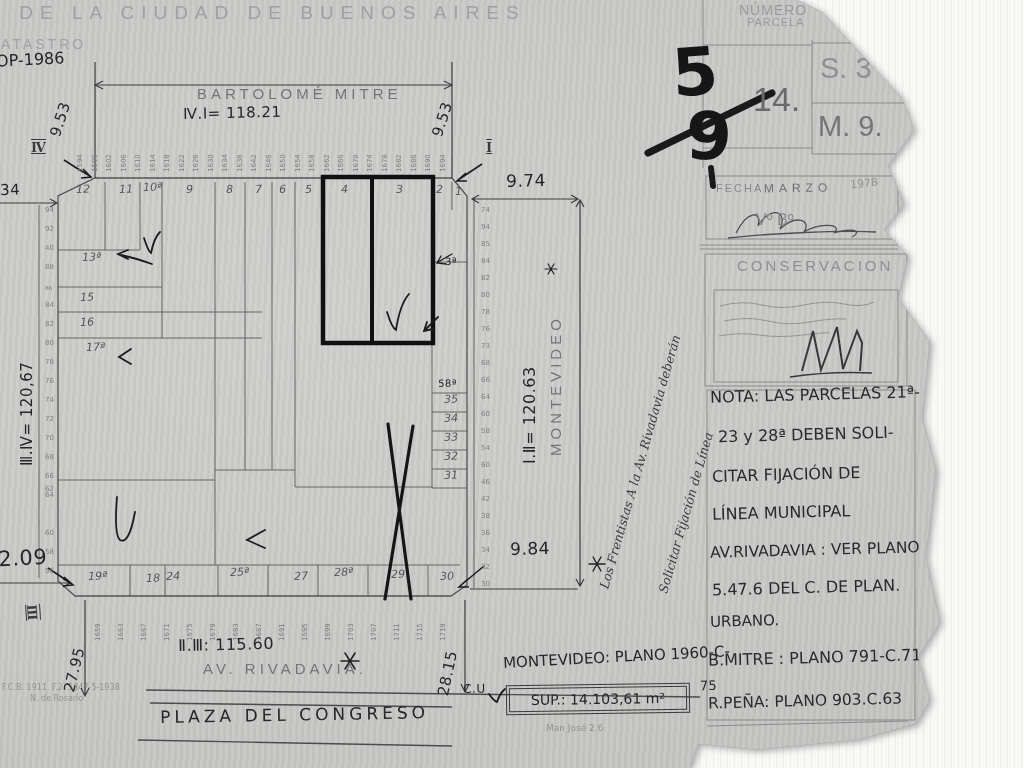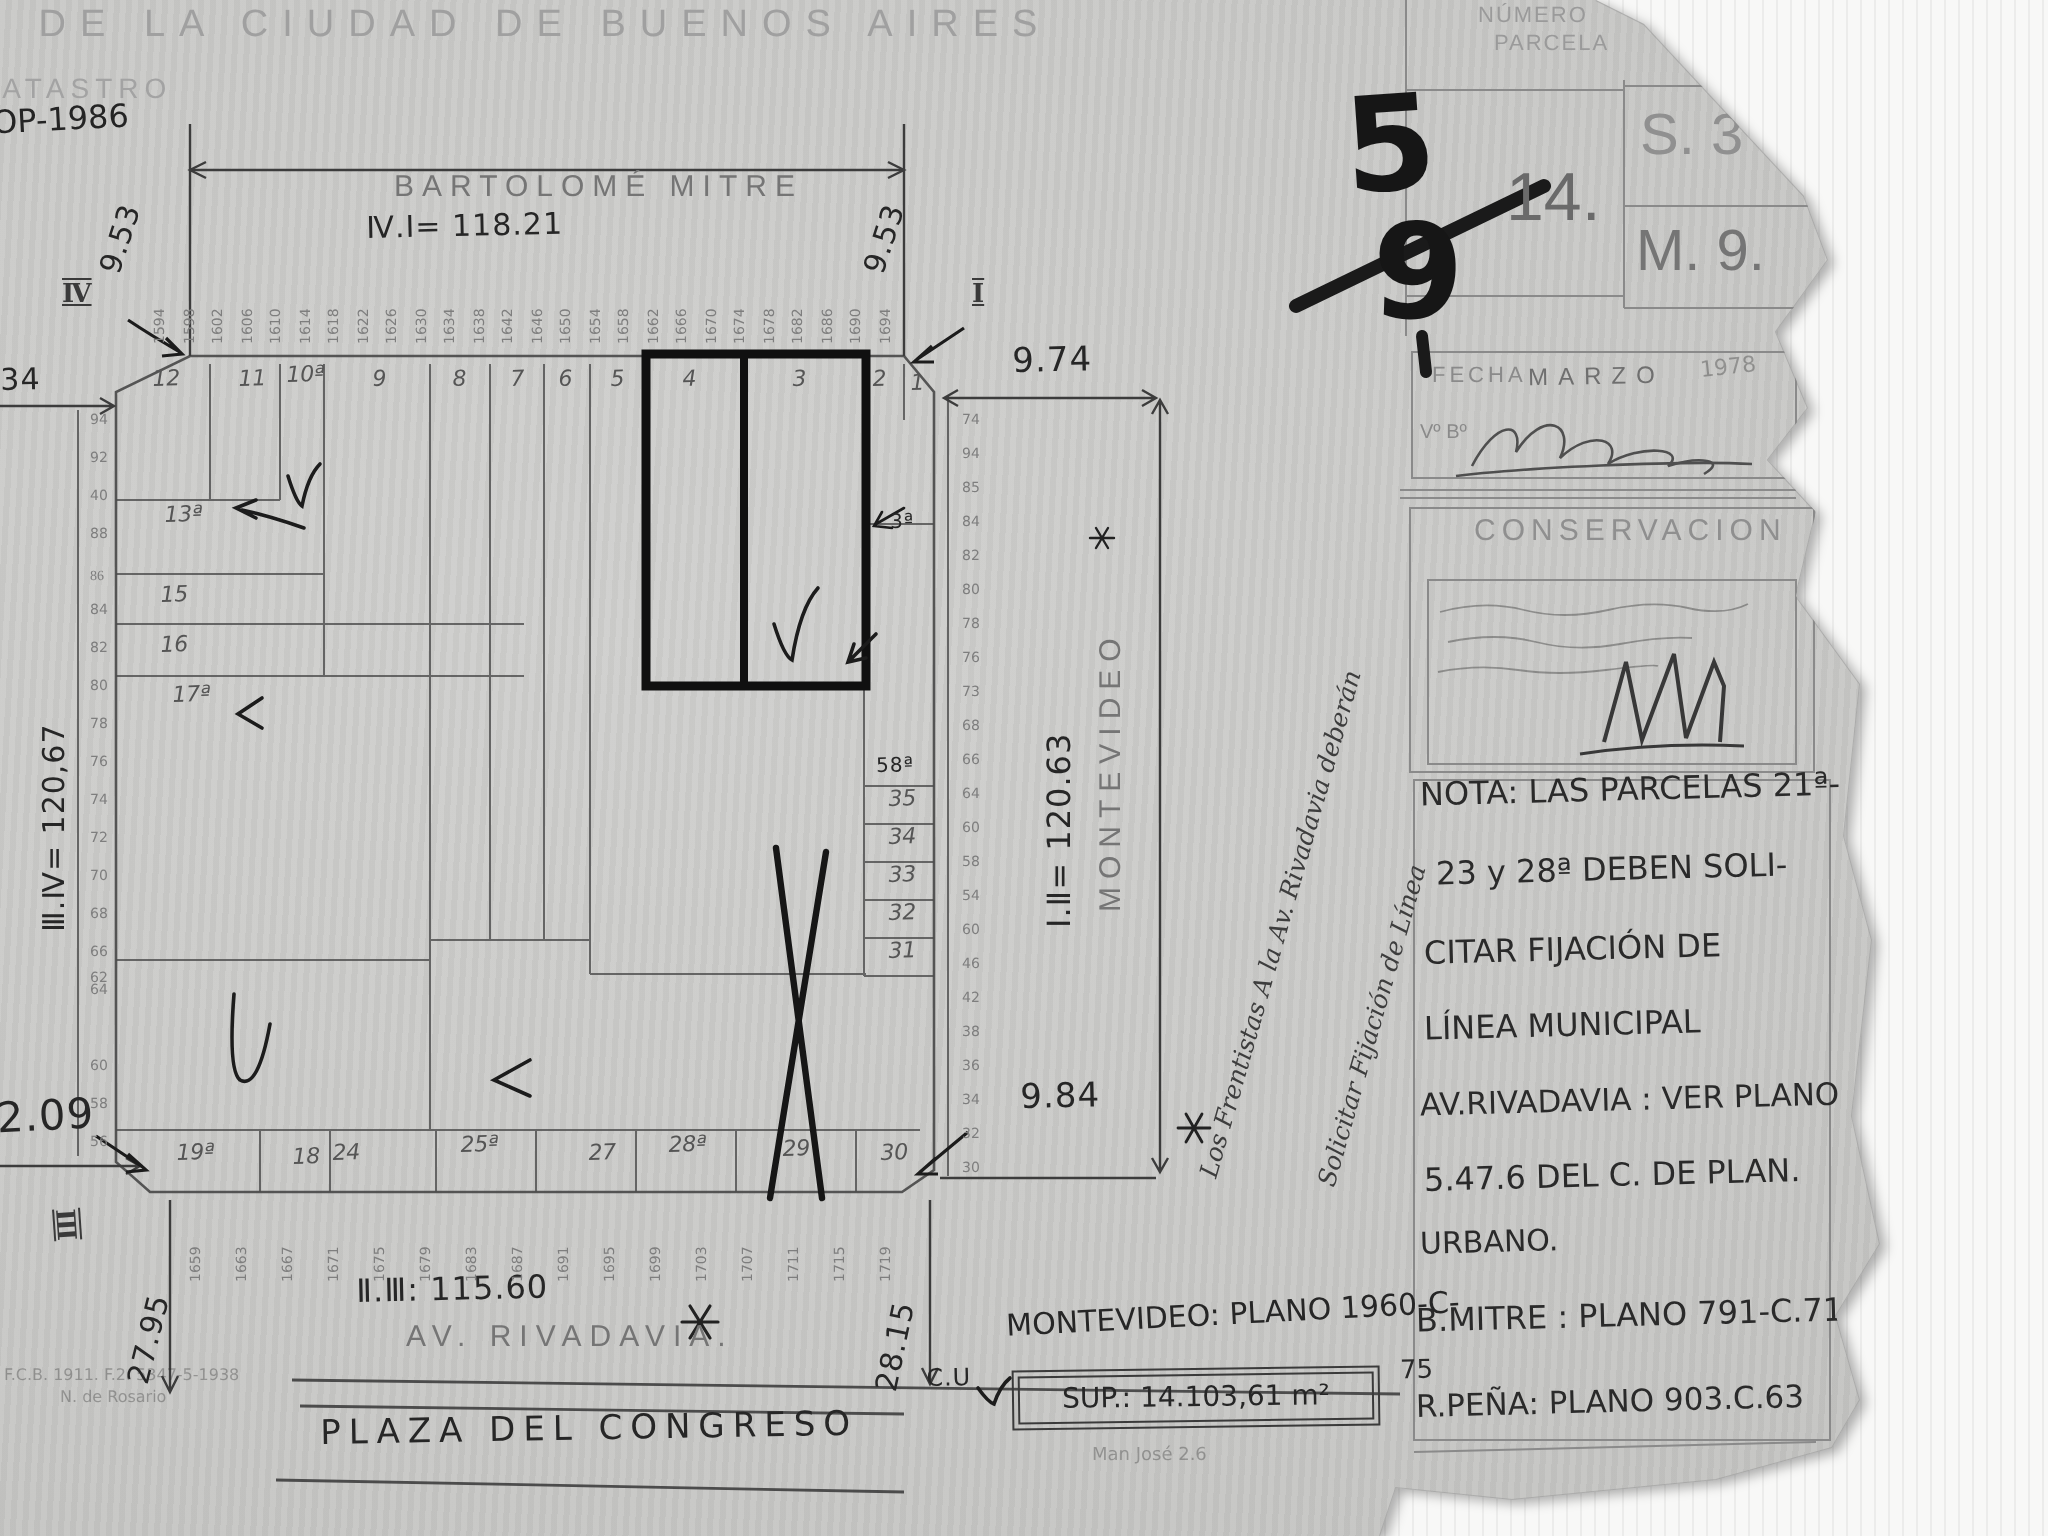--- a/index.html
+++ b/index.html
@@ -18,31 +18,31 @@
   .c-hand2{font-family:"DejaVu Sans",sans-serif;color:#262626;letter-spacing:4px;transform:rotate(-1deg);}
   .c-print{font-family:"Liberation Sans",sans-serif;color:#757575;letter-spacing:4px;}
   .c-roman{font-family:"DejaVu Serif",serif;color:#3a3a3a;text-decoration:underline overline;font-weight:bold;}
   .c-pencil{font-family:"DejaVu Sans",sans-serif;color:rgba(50,50,50,.35);}
   .c-parcel{font-family:"DejaVu Sans",sans-serif;font-style:italic;color:#555;font-size:11px;transform:rotate(-2deg);}
   .tiny{position:absolute;font-size:7px;color:#7e7e7e;font-family:"DejaVu Sans",sans-serif;transform-origin:0 0;}
   .tiny-v{position:absolute;font-size:7px;color:#7e7e7e;font-family:"DejaVu Sans",sans-serif;transform:rotate(-90deg);transform-origin:0 0;}
   .hdr-title{position:absolute;left:-26px;top:2px;font-family:"Liberation Sans",sans-serif;font-size:19px;letter-spacing:7px;color:#a0a0a0;}
   .hdr-dept{position:absolute;left:-12px;top:36px;font-family:"Liberation Sans",sans-serif;font-size:14px;letter-spacing:3px;color:#a3a3a3;}
   .hdr-code{position:absolute;left:-4px;top:50px;font-size:16px;color:#242424;transform:rotate(-3deg);}
-  .f-numero{position:absolute;left:739px;top:2px;font-family:"Liberation Sans",sans-serif;font-size:11px;letter-spacing:1px;color:#9a9a9a;}
+  .f-numero{position:absolute;left:739px;top:2px;font-family:"Liberation Sans",sans-serif;font-size:14px;letter-spacing:1px;color:#9a9a9a;}
   .f-parcela{position:absolute;left:747px;top:16px;font-family:"Liberation Sans",sans-serif;font-size:11px;letter-spacing:1px;color:#9a9a9a;}
   .f-circ{position:absolute;left:753px;top:80px;font-family:"Liberation Sans",sans-serif;font-size:34px;color:#6a6a6a;}
   .f-sec{position:absolute;left:820px;top:52px;font-family:"Liberation Sans",sans-serif;font-size:29px;color:#909090;}
   .f-manz{position:absolute;left:818px;top:110px;font-family:"Liberation Sans",sans-serif;font-size:29px;color:#757575;}
   .f-5{position:absolute;left:672px;top:34px;font-size:66px;font-weight:bold;color:#161616;transform:rotate(-4deg);}
   .f-9{position:absolute;left:686px;top:98px;font-size:66px;font-weight:bold;color:#161616;transform:rotate(2deg);}
   .f-fecha{position:absolute;left:716px;top:182px;font-family:"Liberation Sans",sans-serif;font-size:11px;letter-spacing:2px;color:#8a8a8a;}
   .f-mes{position:absolute;left:764px;top:181px;font-family:"Liberation Sans",sans-serif;font-size:12px;letter-spacing:5px;color:#6f6f6f;transform:rotate(-1deg);}
   .f-anio{position:absolute;left:850px;top:177px;font-size:11px;color:rgba(0,0,0,.28);transform:rotate(-6deg);}
-  .f-vb{position:absolute;left:710px;top:211px;font-family:"Liberation Sans",sans-serif;font-size:10px;color:#8a8a8a;}
+  .f-vb{position:absolute;left:756px;top:211px;font-family:"Liberation Sans",sans-serif;font-size:16px;color:#8a8a8a;}
   .f-cons{position:absolute;left:737px;top:257px;font-family:"Liberation Sans",sans-serif;font-size:15px;letter-spacing:3px;color:#8f8f8f;}
   .nota-line{position:absolute;font-family:"DejaVu Sans",sans-serif;color:#2a2a2a;transform:rotate(-1.5deg);white-space:pre;}
   .mv-plano{position:absolute;left:503px;top:648px;font-size:15px;color:#262626;transform:rotate(-3deg);white-space:pre;}
   .sup-box{position:absolute;left:506px;top:684px;width:184px;height:30px;border:1.5px solid #3a3a3a;box-sizing:border-box;transform:rotate(-.8deg);}
   .sup-inner{position:absolute;inset:2px;border:1px solid #3a3a3a;display:flex;align-items:center;justify-content:center;
     font-size:14px;color:#262626;white-space:pre;}
   #frentistas{position:absolute;left:557px;top:575px;width:370px;transform:rotate(-74deg);transform-origin:0 0;
     font-family:"DejaVu Serif",serif;font-style:italic;font-size:12.5px;color:#3d3d3d;line-height:1.55;white-space:pre;}
   #frentistas .l2{padding-left:12px;}
 </style>

